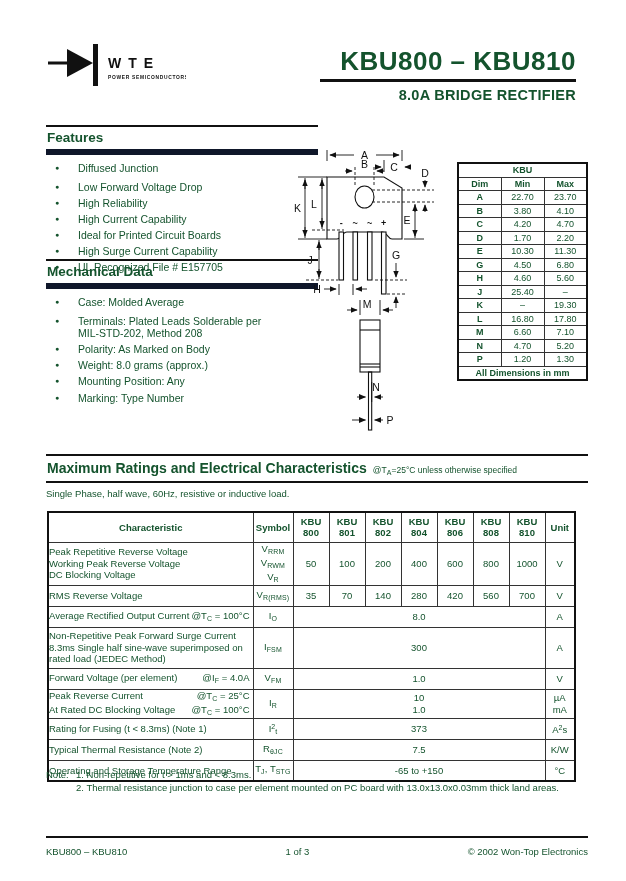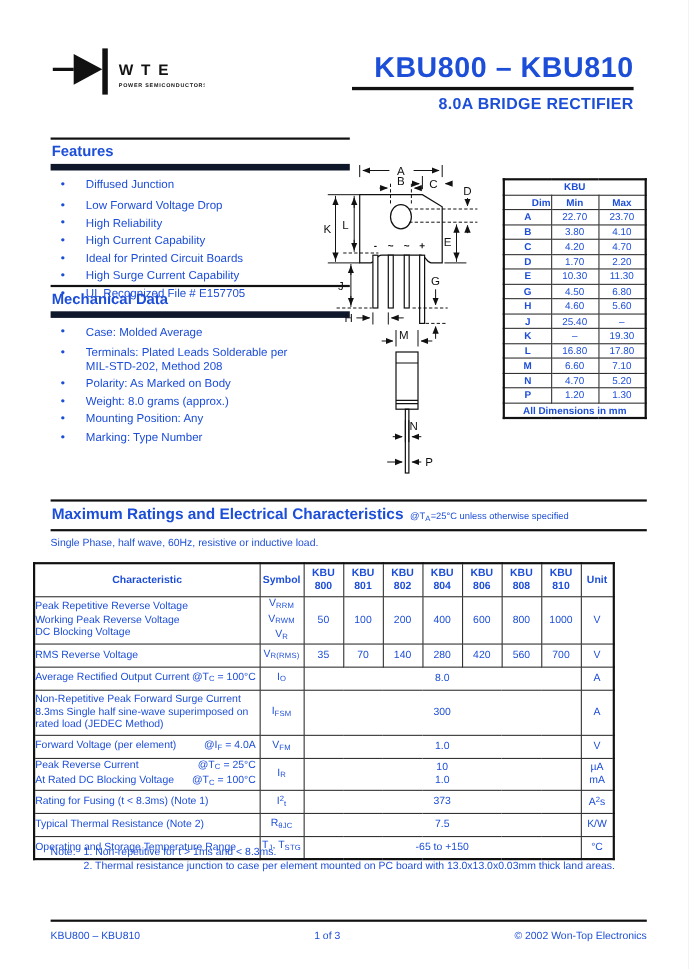--- a/index.html
+++ b/index.html
@@ -1,17 +1,17 @@
 <!DOCTYPE html>
 <html><head>
 <meta charset="utf-8">
 <style>
   html,body{margin:0;padding:0;background:#e8e8e8;}
   .page{position:relative;width:626px;height:881px;background:#fff;margin:0 auto;
-        font-family:"Liberation Sans",sans-serif;color:#1d4ed8;overflow:hidden;}
+        font-family:"Liberation Sans",sans-serif;color:#14532d;overflow:hidden;}
   .abs{position:absolute;}
 
   
   .logo-wrap{left:46px;top:42px;}
   .titleblock{left:320px;top:46px;width:256px;text-align:right;}
   .doc-title{font-size:26px;font-weight:bold;letter-spacing:0.5px;line-height:30px;
              padding-bottom:3px;border-bottom:3px solid #111;}
   .doc-subtitle{font-size:14.5px;font-weight:bold;margin-top:5px;letter-spacing:0.3px;}
 
   
@@ -19,21 +19,21 @@
   .sec-h{border-top:2px solid #111;border-bottom:6px solid #0f172a;
          font-size:13.5px;font-weight:bold;padding:3px 0 4px 1px;}
   .blist{list-style:none;margin:7px 0 0 0;padding:0;font-size:10.5px;}
   .blist li{display:flex;line-height:12.6px;margin:0 0 3.5px 0;}
   .blt{width:32px;flex:0 0 32px;padding-left:9px;font-size:7px;line-height:12.6px;box-sizing:border-box;}
   .blist li:first-child{margin-bottom:6px;}
 
   
   table.dim{border-collapse:collapse;width:131px;font-size:9px;border:2px solid #111;table-layout:fixed;}
   table.dim td,table.dim th{border:1px solid #333;text-align:center;padding:1px 0;height:10.5px;line-height:10.5px;}
-  table.dim .c-dim{width:33px;text-align:right;}
+  table.dim .c-dim{width:33px;}
   table.dim th{font-weight:bold;}
   td.dimletter{font-weight:bold;}
 
   
   .ratings-head{left:46px;top:454px;width:542px;}
   .rh-line{border-top:2px solid #111;border-bottom:2px solid #111;padding:3px 0 4px 1px;}
   .rh-title{font-size:14px;font-weight:bold;}
   .rh-cond{font-size:8.5px;margin-left:6px;}
   .rh-intro{font-size:9.5px;line-height:12px;margin-top:5px;}
 
@@ -340,21 +340,21 @@
 
   <div class="abs ratings-head">
     <div class="rh-line">
       <span class="rh-title">Maximum Ratings and Electrical Characteristics</span><span class="rh-cond"><span>@T</span><sub>A</sub><span>=25°C unless otherwise specified</span></span>
     </div>
     <div class="rh-intro">
       <div>Single Phase, half wave, 60Hz, resistive or inductive load.</div>
     </div>
   </div>
 
-  <div class="abs" style="left:30px;top:511px;">
+  <div class="abs" style="left:47px;top:511px;">
     <table class="rt">
       <colgroup>
         <col style="width:205px">
           <col style="width:40px">
         <col style="width:36px">
           <col style="width:36px">
           <col style="width:36px">
           <col style="width:36px">
         <col style="width:36px">
           <col style="width:36px">

